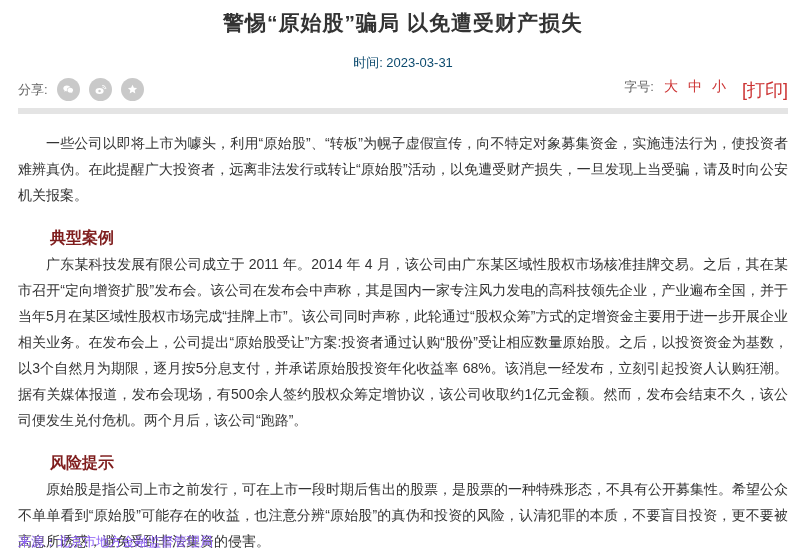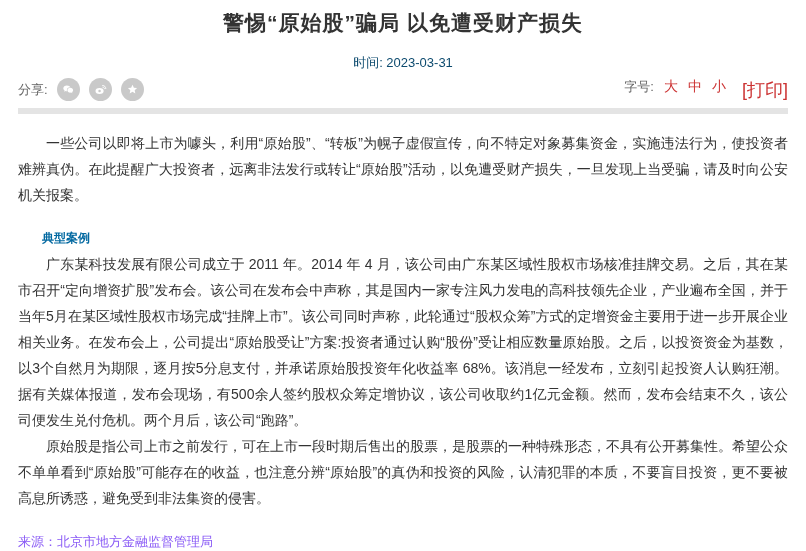--- a/index.html
+++ b/index.html
@@ -65,23 +65,23 @@
     margin:0 18px;
     font-size:14px;
     line-height:26px;
     text-align:justify;
     color:var(--text);
   }
   .content p{text-indent:2em;}
   .intro{margin-top:16px;}
   .section-heading{
     margin-top:17px;
-    font-size:12px;
+    font-size:16px;
     font-weight:bold;
-    color:#0369a1;
+    color:#7f1d1d;
     text-indent:2em;
     line-height:26px;
   }
   .footer{
     position:absolute;
     left:18px;
     bottom:9px;
     font-size:13px;
     color:#8b5cf6;
   }
@@ -128,18 +128,19 @@
   </div>
 
   <div class="divider"></div>
 
   <div class="content">
     <p class="intro">一些公司以即将上市为噱头，利用“原始股”、“转板”为幌子虚假宣传，向不特定对象募集资金，实施违法行为，使投资者难辨真伪。在此提醒广大投资者，远离非法发行或转让“原始股”活动，以免遭受财产损失，一旦发现上当受骗，请及时向公安机关报案。</p>
 
     <h3 class="section-heading">典型案例</h3>
     <p>广东某科技发展有限公司成立于 2011 年。2014 年 4 月，该公司由广东某区域性股权市场核准挂牌交易。之后，其在某市召开“定向增资扩股”发布会。该公司在发布会中声称，其是国内一家专注风力发电的高科技领先企业，产业遍布全国，并于当年5月在某区域性股权市场完成“挂牌上市”。该公司同时声称，此轮通过“股权众筹”方式的定增资金主要用于进一步开展企业相关业务。在发布会上，公司提出“原始股受让”方案:投资者通过认购“股份”受让相应数量原始股。之后，以投资资金为基数，以3个自然月为期限，逐月按5分息支付，并承诺原始股投资年化收益率 68%。该消息一经发布，立刻引起投资人认购狂潮。据有关媒体报道，发布会现场，有500余人签约股权众筹定增协议，该公司收取约1亿元金额。然而，发布会结束不久，该公司便发生兑付危机。两个月后，该公司“跑路”。</p>
 
+    <h3 class="section-heading">风险提示</h3>
     <p>原始股是指公司上市之前发行，可在上市一段时期后售出的股票，是股票的一种特殊形态，不具有公开募集性。希望公众不单单看到“原始股”可能存在的收益，也注意分辨“原始股”的真伪和投资的风险，认清犯罪的本质，不要盲目投资，更不要被高息所诱惑，避免受到非法集资的侵害。</p>
   </div>
 
   <div class="footer">来源：北京市地方金融监督管理局</div>
 
 </div>
 
 </body></html>

